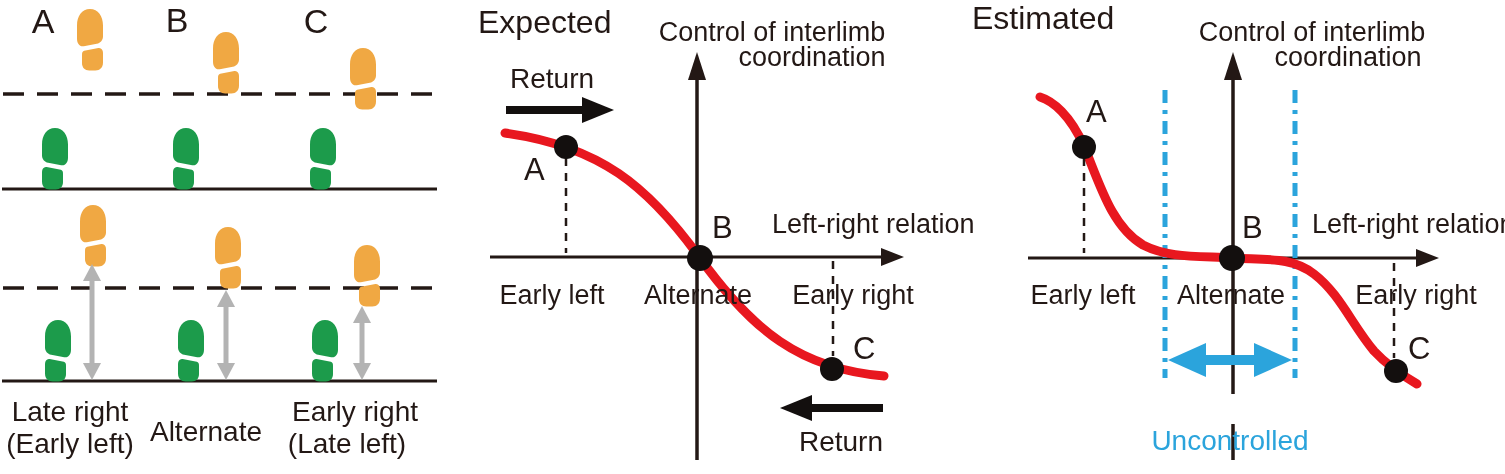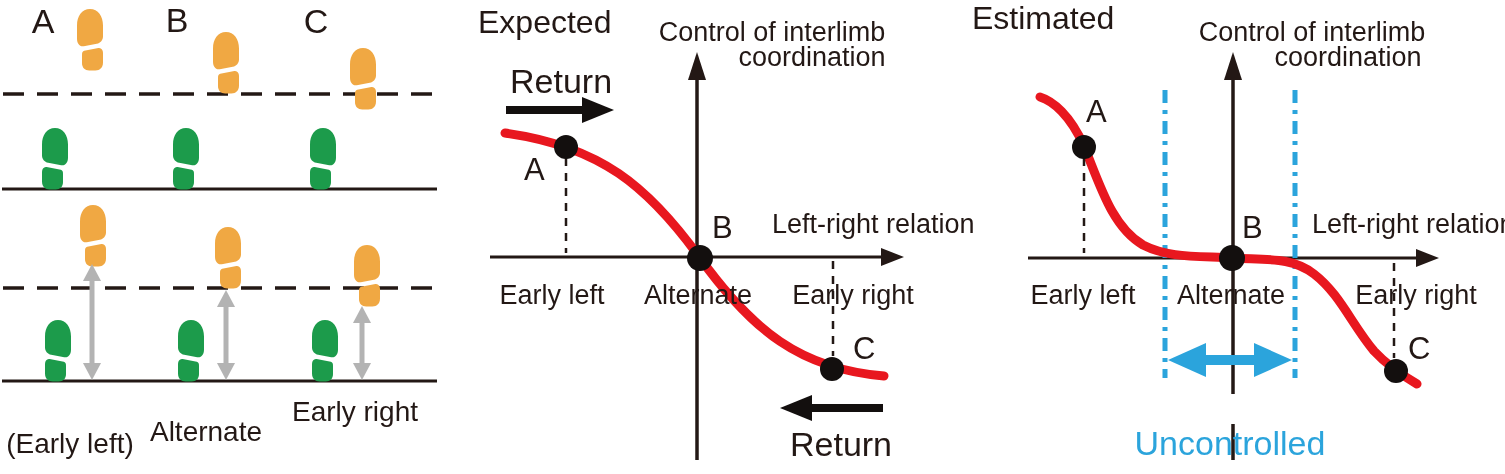--- a/index.html
+++ b/index.html
@@ -2,21 +2,21 @@
 <html><head>
 <meta charset="utf-8">
 <style>
   html,body{margin:0;padding:0;background:#ffffff;}
   #fig{position:relative;width:1505px;height:474px;background:#ffffff;overflow:hidden;
        font-family:"Liberation Sans","DejaVu Sans",sans-serif;color:#231815;}
   #gfx{position:absolute;left:0;top:0;}
   .lbl{position:absolute;white-space:nowrap;color:#231815;line-height:1.05;}
   .c{transform:translateX(-50%);}
   .t34{font-size:34px;} .t32{font-size:32px;} .t31{font-size:31px;}
-  .t29{font-size:34px;} .t28{font-size:28px;} .t27{font-size:27px;}
+  .t29{font-size:28px;} .t28{font-size:28px;} .t27{font-size:27px;}
   .blue{color:#2ba4dc;}
 </style>
 </head>
 <body>
 
 <div id="fig">
 
   <svg id="gfx" width="1505" height="474" viewBox="0 0 1505 474">
     <defs>
       <g id="fp">
@@ -112,23 +112,25 @@
       <rect x="1200" y="355" width="60" height="10"></rect>
       <polygon points="1168,360 1206,343 1206,377"></polygon>
       <polygon points="1292,360 1254,343 1254,377"></polygon>
     </g>
   </svg>
 
   <div class="lbl t34 c" style="left:43px;top:4px;">A</div>
   <div class="lbl t34 c" style="left:177px;top:3px;">B</div>
   <div class="lbl t34 c" style="left:316px;top:4px;">C</div>
 
+  <div class="lbl t28 c" style="left:70px;top:397px;">Late right</div>
   <div class="lbl t28 c" style="left:70px;top:429px;">(Early left)</div>
   <div class="lbl t28 c" style="left:206px;top:417px;">Alternate</div>
   <div class="lbl t28 c" style="left:355px;top:397px;">Early right</div>
+  <div class="lbl t28 c" style="left:347px;top:429px;">(Late left)</div>
 
   <div class="lbl t32" style="left:478px;top:6px;">Expected</div>
   <div class="lbl t27 c" style="left:772px;top:18px;">Control of interlimb</div>
   <div class="lbl t27 c" style="left:812px;top:43px;">coordination</div>
   <div class="lbl t29" style="left:510px;top:64px;">Return</div>
   <div class="lbl t31" style="left:524px;top:154px;">A</div>
   <div class="lbl t31" style="left:712px;top:212px;">B</div>
   <div class="lbl t27" style="left:772px;top:210px;">Left-right relation</div>
   <div class="lbl t27 c" style="left:552px;top:281px;">Early left</div>
   <div class="lbl t27 c" style="left:698px;top:281px;">Alternate</div>

